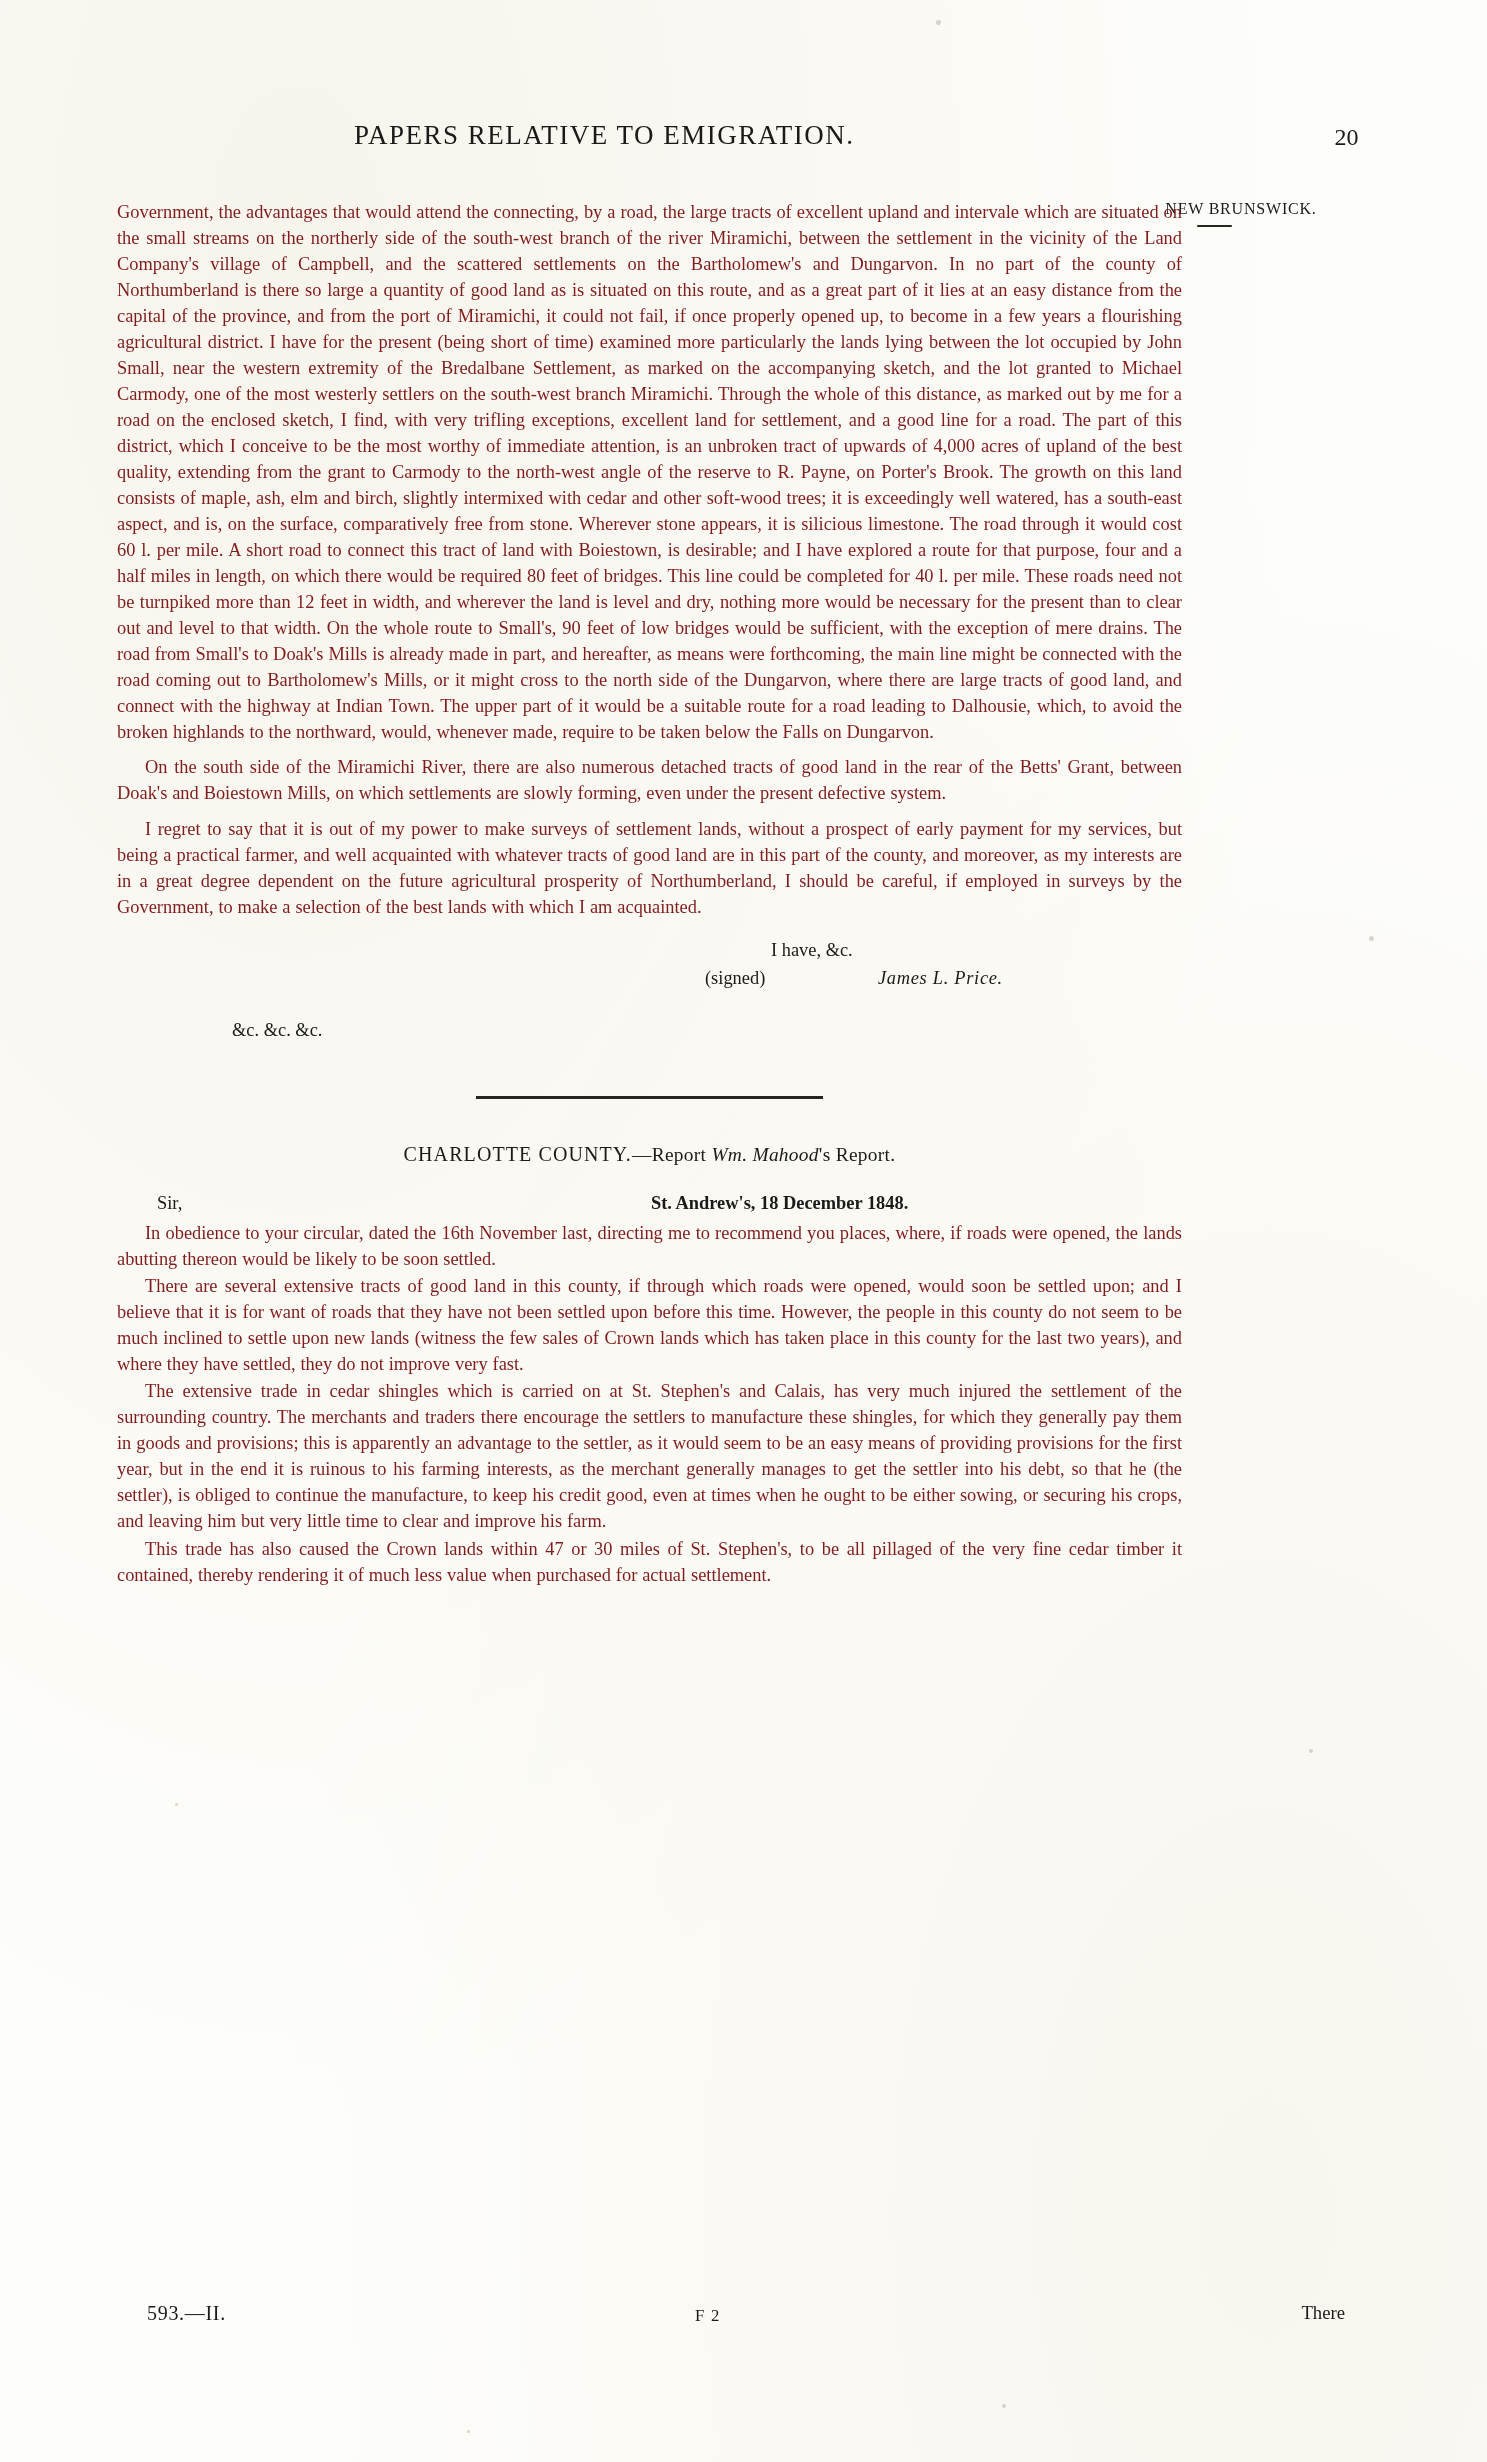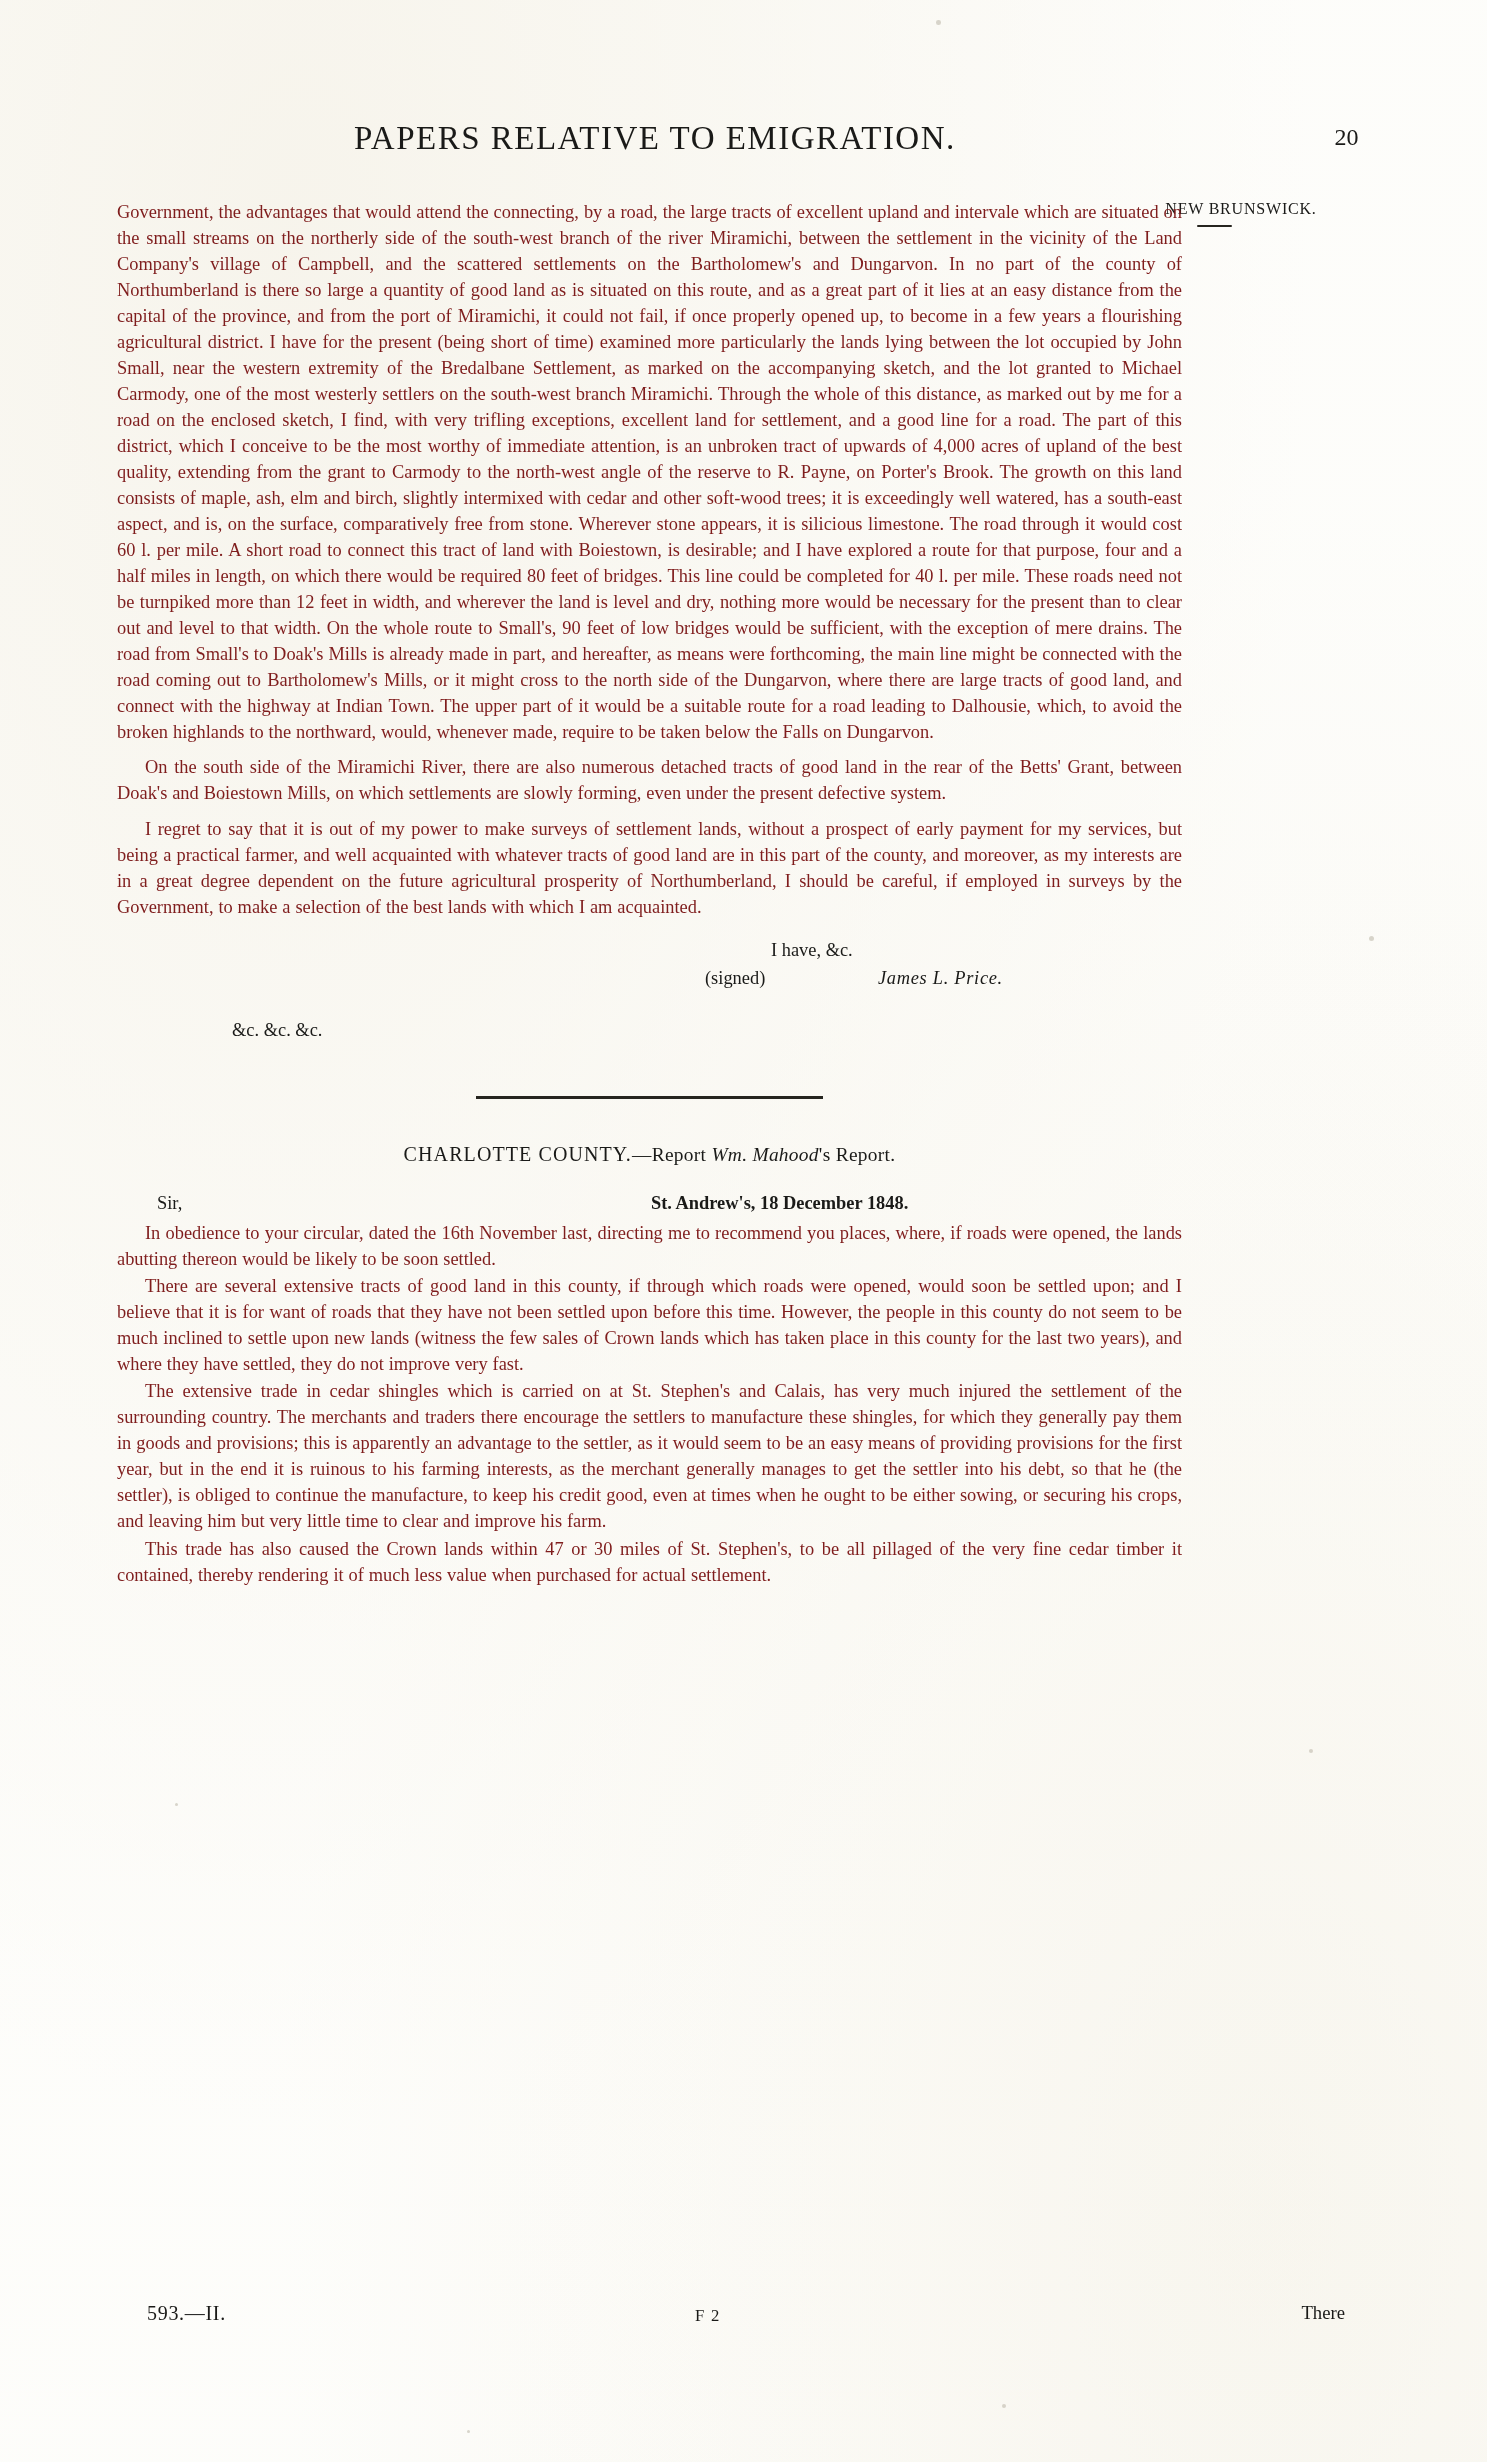--- a/index.html
+++ b/index.html
@@ -39,21 +39,21 @@
     width: 1255px;
   }
   .head-row {
     position: relative;
     height: 47px;
   }
   .running-title {
     position: absolute;
     left: 237px;
     top: 0;
-    font-size: 33px;
+    font-size: 27px;
     letter-spacing: 1.5px;
     font-variant: small-caps;
     text-transform: uppercase;
     white-space: nowrap;
   }
   .page-number {
     position: absolute;
     right: 13.4px;
     top: 4px;
     font-size: 24px;

